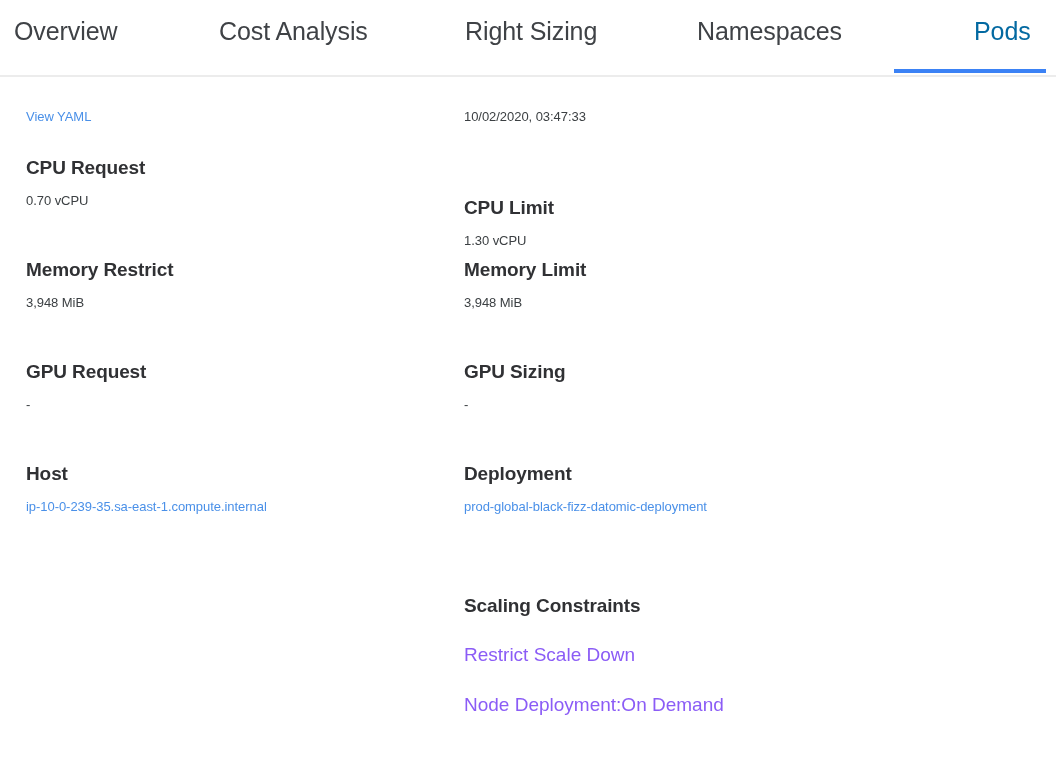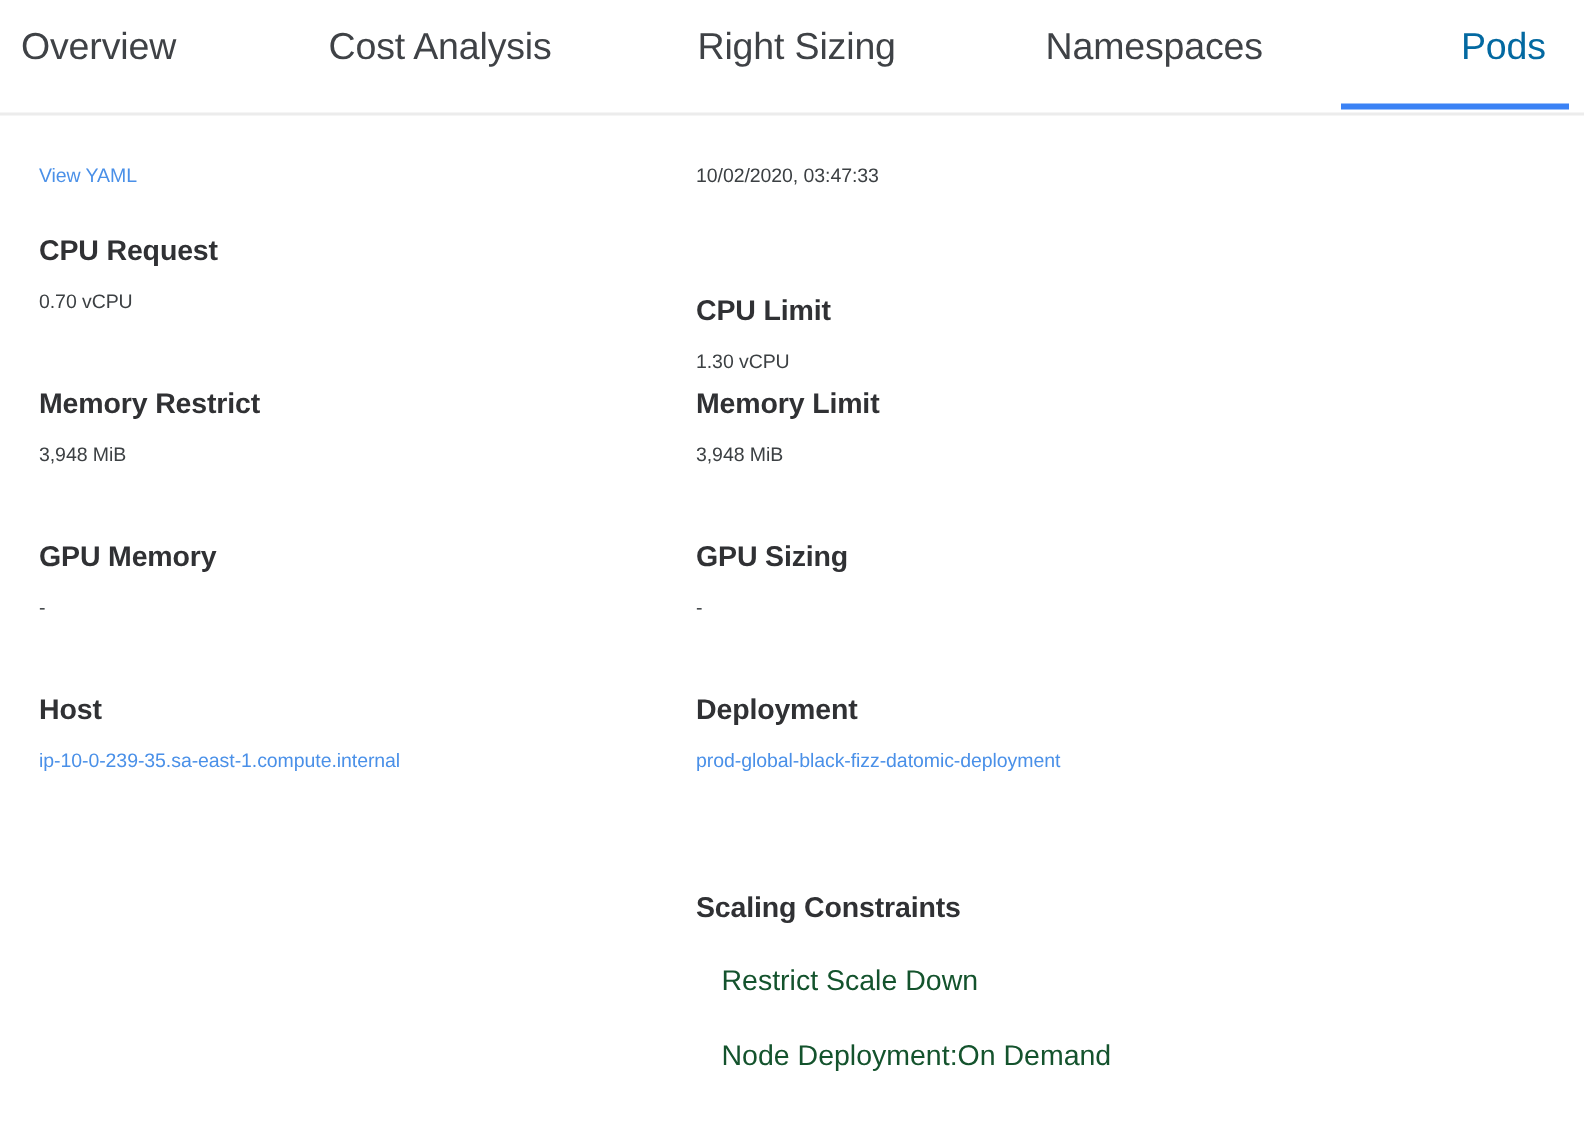--- a/index.html
+++ b/index.html
@@ -91,22 +91,22 @@
     word-break: break-all;
   }
 
   .wrap-narrow { max-width: 330px; }
   .wrap-narrow-r { max-width: 378px; }
 
   .plain-line {
     font-size: 19px;
     line-height: 28px;
     font-weight: 400;
-    color: #14532d;
-    margin: 17px;
+    color: #8b5cf6;
+    margin: 0;
     white-space: nowrap;
   }
 </style>
 </head>
 <body>
 
 <div class="tabbar">
   <div class="tab" style="left:14px;">Overview</div>
   <div class="tab" style="left:219px;">Cost Analysis</div>
   <div class="tab" style="left:697px;">Namespaces</div>
@@ -127,21 +127,21 @@
       <div class="field-label">CPU Request</div>
       <div class="field-value">0.70 vCPU</div>
     </div>
 
     <div class="field" style="top:180px;">
       <div class="field-label">Memory Restrict</div>
       <div class="field-value">3,948 MiB</div>
     </div>
 
     <div class="field" style="top:282px;">
-      <div class="field-label">GPU Memory</div>
+      <div class="field-label">GPU Request</div>
       <div class="field-value">-</div>
     </div>
 
     <div class="field" style="top:384px;">
       <div class="field-label">Host</div>
       <div class="field-value link wrap-narrow">ip-10-0-239-35.sa-east-1.compute.internal</div>
     </div>
 
   </div>
 

